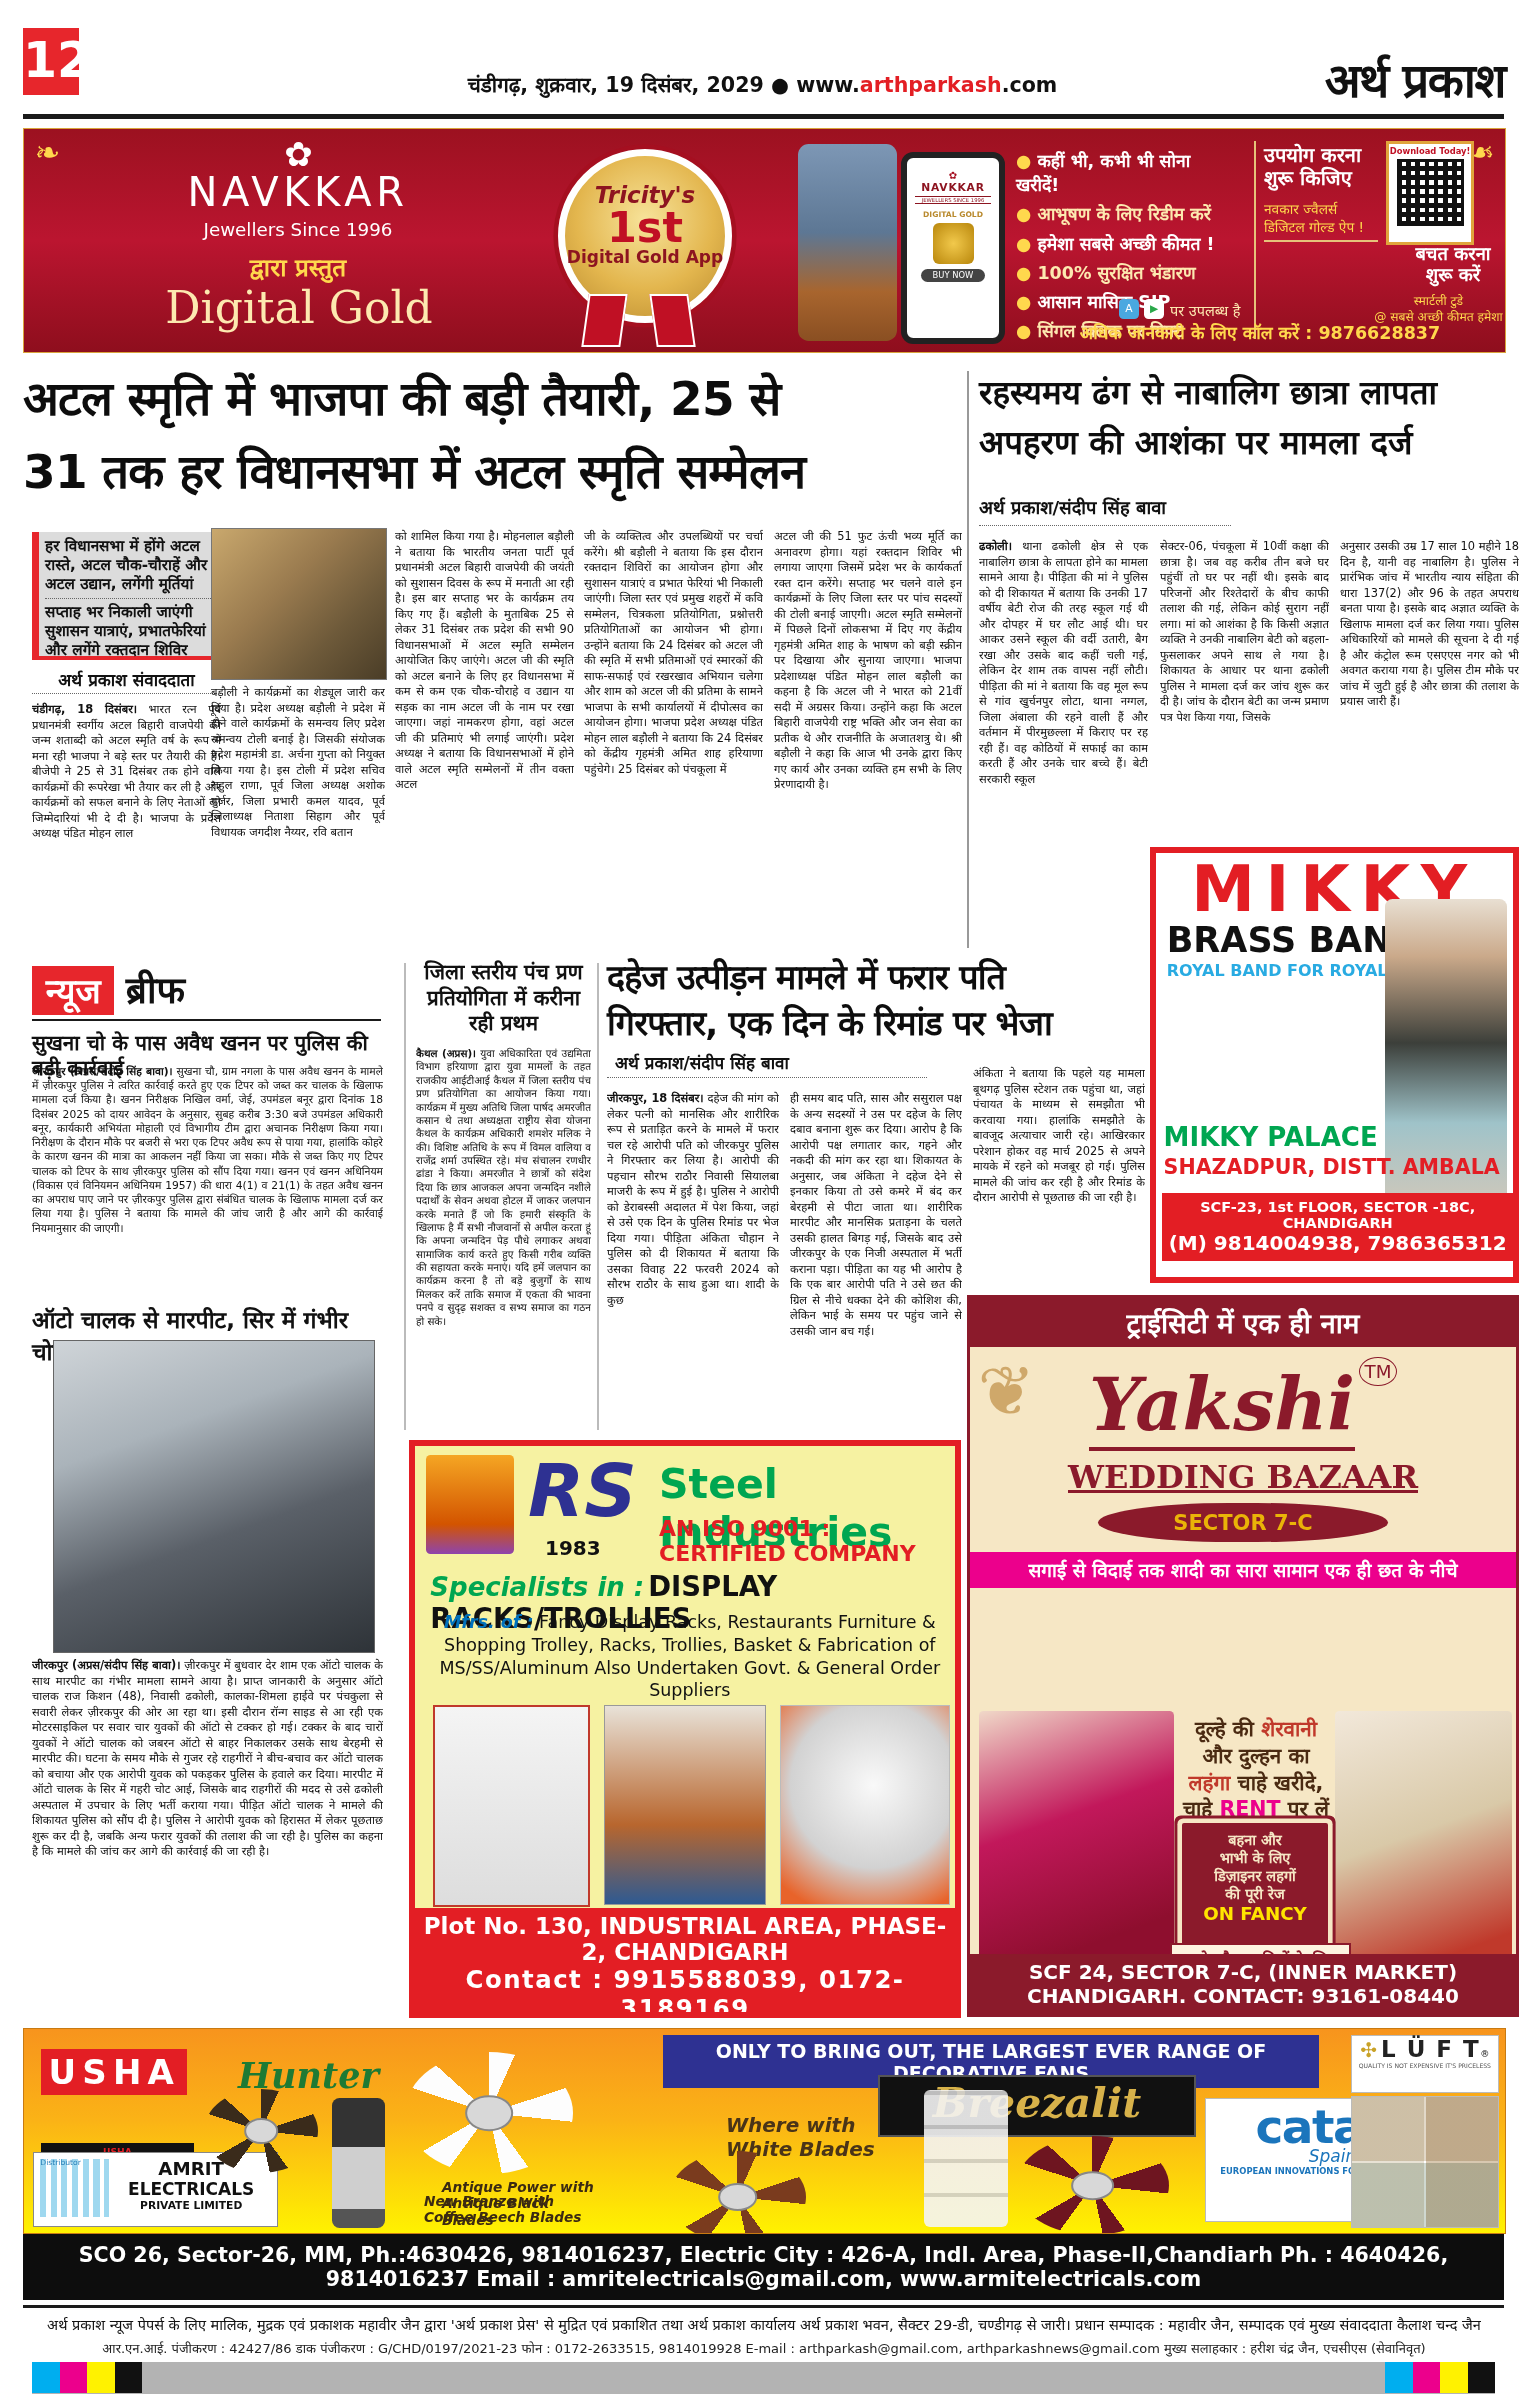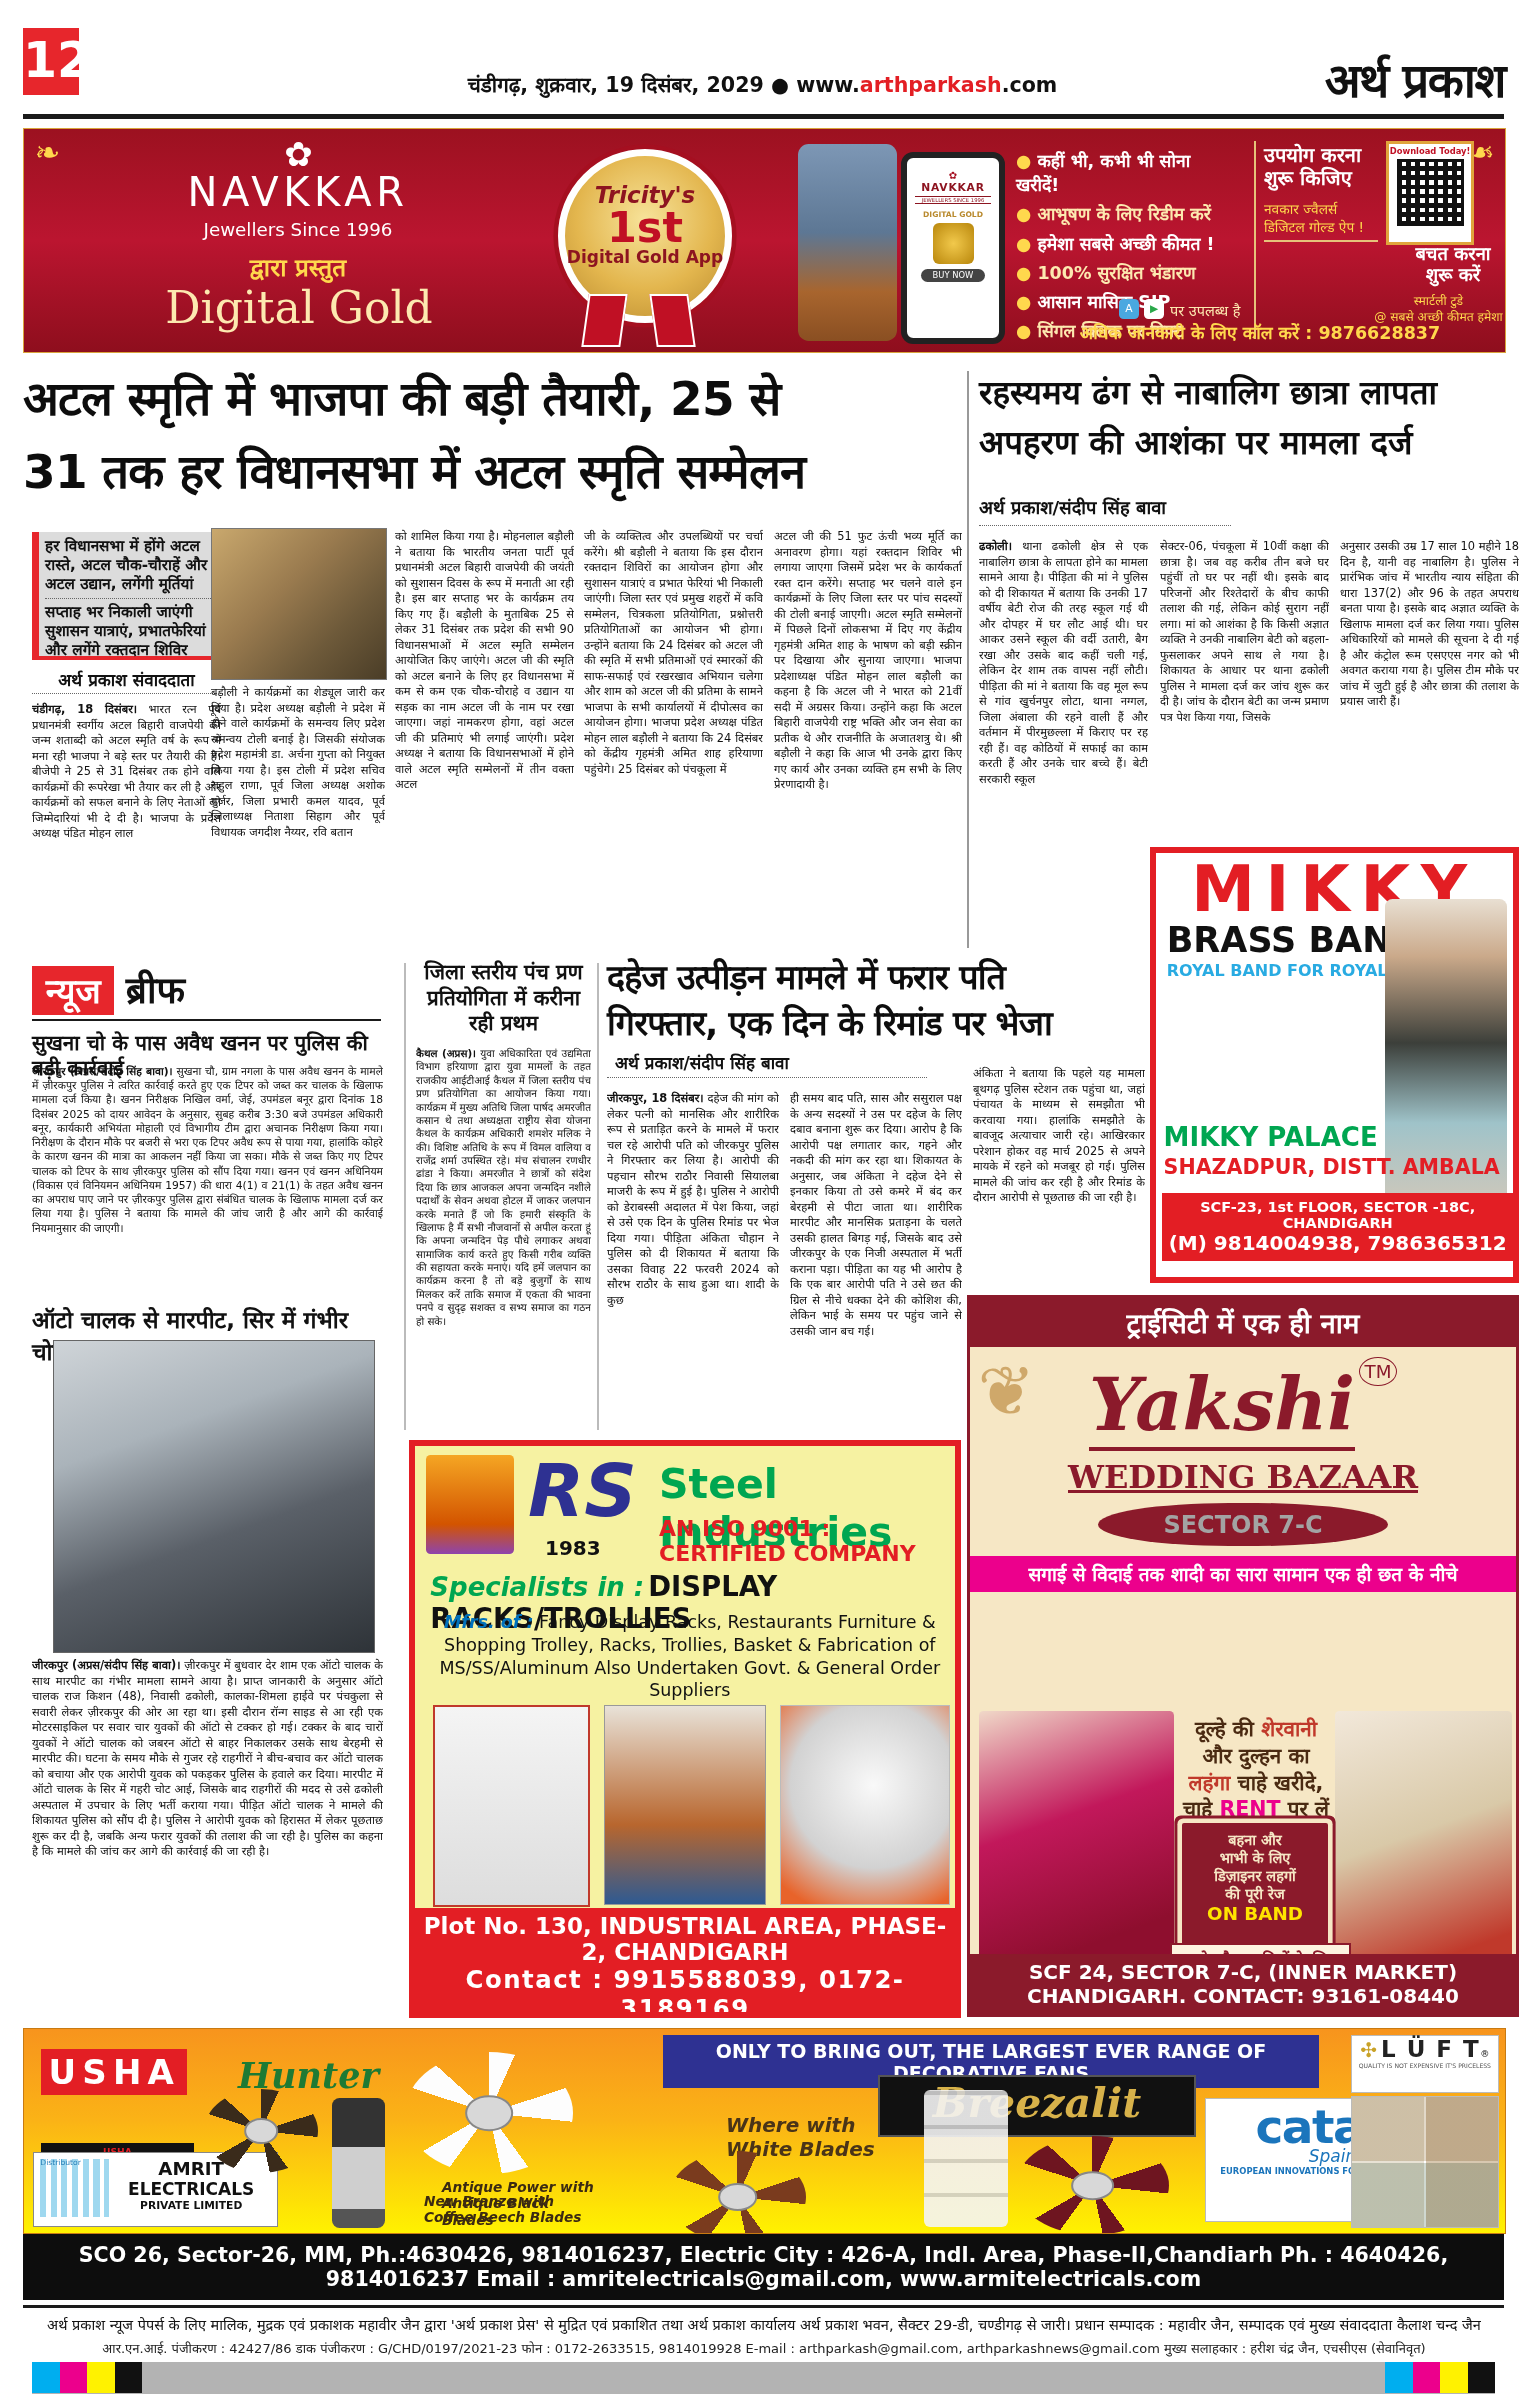--- a/index.html
+++ b/index.html
@@ -261,37 +261,37 @@
     <div class="ctr" style="background:#8b1a2b;color:#fff;font-size:27.5px;font-weight:700;padding:6.1px 0;">
       <span>ट्राईसिटी में एक ही नाम</span>
     </div>
     <div class="abs" style="left:7.6px;top:53px;font-size:69px;color:#cfa86a;">❦</div>
     <div class="abs" style="right:7.6px;top:53px;font-size:69px;color:#cfa86a;transform:scaleX(-1);"></div>
     <div class="ctr" style="margin-top:13.7px;">
       <span style="font-family:'DejaVu Serif',serif;font-style:italic;font-weight:800;font-size:73px;color:#8b1a2b;border-bottom:4.6px solid #8b1a2b;">Yakshi</span>
       <span style="font-size:18.3px;color:#8b1a2b;border:1.5px solid #8b1a2b;border-radius:50%;padding:3.1px 4.6px;vertical-align:top;">TM</span>
     </div>
     <div class="ctr" style="margin-top:10.7px;font-family:'DejaVu Serif',serif;font-size:32px;font-weight:800;color:#8b1a2b;text-decoration:underline;">WEDDING BAZAAR</div>
-    <div class="ctr" style="width:290px;margin:7.6px auto 0;background:#8b1a2b;color:#a3a3a3;font-size:24px;font-weight:800;border-radius:50%/55%;padding:7.6px 0;">
+    <div class="ctr" style="width:290px;margin:7.6px auto 0;background:#8b1a2b;color:#eab308;font-size:21px;font-weight:800;border-radius:50%/55%;padding:7.6px 0;">
       <span>SECTOR 7-C</span>
     </div>
     <div class="ctr" style="margin-top:9.2px;background:#ec008c;color:#fff;font-size:19px;font-weight:700;padding:5.3px 0;">
       <span>सगाई से विदाई तक शादी का सारा सामान एक ही छत के नीचे</span>
     </div>
     <div class="abs" style="left:9.2px;top:413px;width:195px;height:272px;background:linear-gradient(160deg,#f0d8c8 0%,#c2185b 40%,#8e0e2e 80%);border-radius:4.6px;"></div>
     <div class="abs" style="left:365px;top:413px;width:177px;height:272px;background:linear-gradient(160deg,#f2e8da 0%,#d9c9a8 45%,#c0392b 85%);border-radius:4.6px;"></div>
     <div class="abs ctr" style="left:211px;top:418px;width:150px;font-size:20.6px;font-weight:700;color:#4a2a12;line-height:1.3;">
       <span>दूल्हे की </span><span style="color:#c0392b;">शेरवानी</span><span> और दुल्हन का </span><span style="color:#c0392b;">लहंगा</span><span> चाहे खरीदे, चाहे </span><span style="color:#ec008c;">RENT</span><span> पर लें</span>
     </div>
     <div class="abs ctr" style="left:212px;top:525px;width:146px;height:114px;background:#8b1a2b;border-radius:2px;color:#f6e7c5;font-size:14.5px;font-weight:700;line-height:1.25;padding-top:7.6px;box-shadow:0 0 0 4.6px #f6e7c5,0 0 0 7.6px #8b1a2b;">
       <div>बहना और</div>
       <div>भाभी के लिए</div>
       <div>डिज़ाइनर लहगों</div>
       <div>की पूरी रेज</div>
-      <div style="color:#ffe400;font-size:18.3px;">ON BAND</div>
+      <div style="color:#ffe400;font-size:18.3px;">ON FANCY</div>
     </div>
     <div class="abs ctr" style="left:200px;top:645px;width:171px;border:2.3px solid #8b1a2b;color:#8b1a2b;font-size:16px;font-weight:700;padding:3.1px;background:#fdf4e0;">
       <span>दूल्हे और बरातियों के लिए लाईव पगड़ी बांधी जाती हैं</span>
     </div>
     <div class="abs" style="left:10.7px;top:688px;width:229px;font-size:17.5px;font-weight:700;color:#3d1d0e;line-height:1.25;">
       <span>ब्राइडल लहंगा, ब्राइडल ज्वैलरी, चूड़ा राजस्थानी, बैंगल और कलीरे</span>
     </div>
     <div class="abs ctr" style="left:305px;top:688px;width:236px;font-size:17.5px;font-weight:700;color:#3d1d0e;line-height:1.25;">
       <span>शेरवानी, सेहरा, कलंगी, पगड़ी, मोती माला, तलवार और पंजाबी जूती</span>
     </div>

